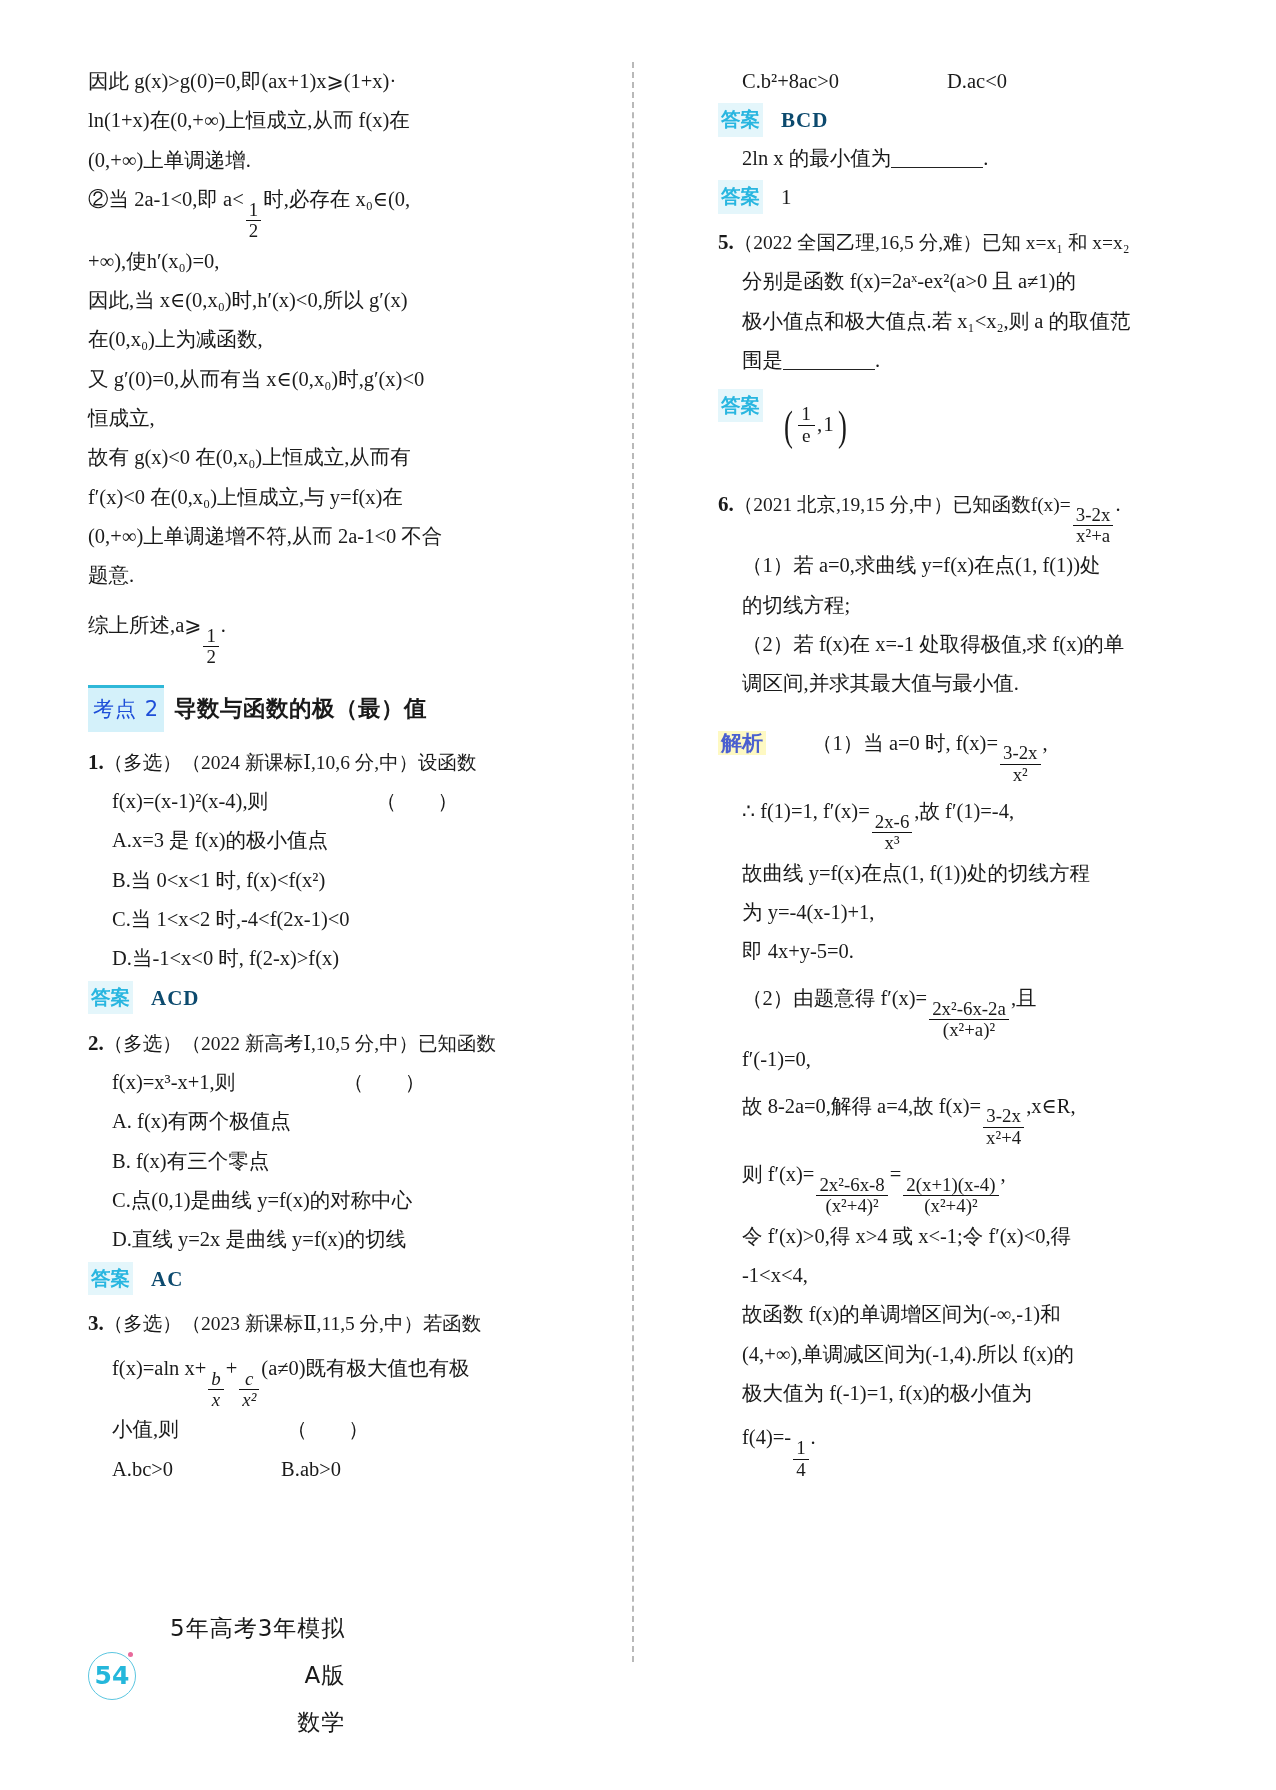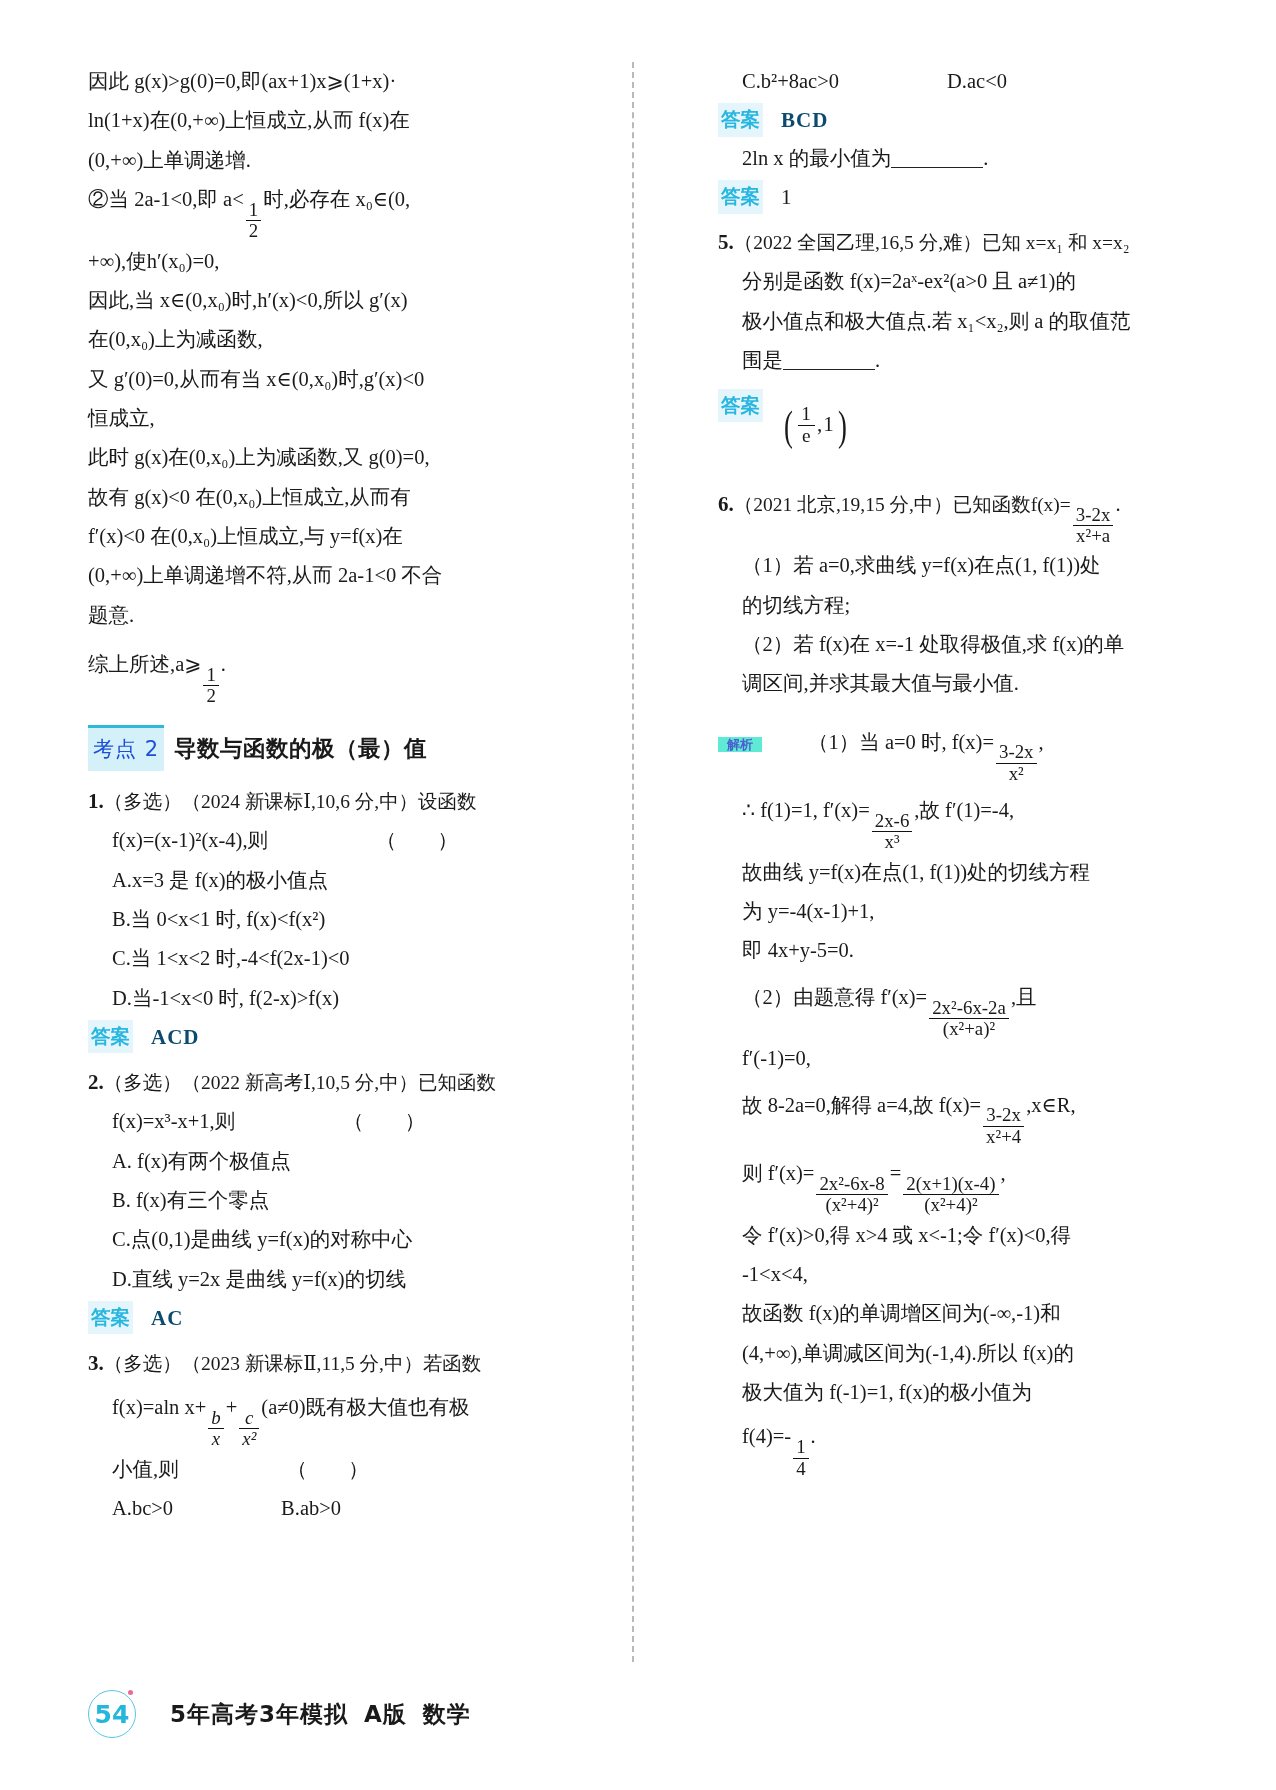--- a/index.html
+++ b/index.html
@@ -132,24 +132,24 @@
     font-family: "Liberation Serif", serif;
     font-size: 21px;
     letter-spacing: 1px;
     line-height: 1.7;
   }
   .ans-val.dark { color: #1a1a1a; font-weight: normal; }
 
   .jiexi-label {
     color: #4a5fd0;
     font-weight: bold;
-    background: #5eead4;
-    padding: 0 9px;
+    background: #fef9c3;
+    padding: 0 3px;
     font-family: "DejaVu Sans", "Liberation Sans", sans-serif;
-    font-size: 13px;
+    font-size: 21px;
   }
 
   .blank {
     display: inline-block;
     width: 92px;
     border-bottom: 1.6px solid #222;
     vertical-align: -3px;
   }
   .choicegap { display:inline-block; width: 108px; }
   .brk { display:inline-block; width: 46px; }
@@ -178,26 +178,27 @@
   }
   .pagedot {
     position: absolute;
     top: -1px; right: 2px;
     width: 5px; height: 5px;
     border-radius: 50%;
     background: #e86a9b;
   }
   .foot-text {
     font-family: "DejaVu Sans", "Liberation Sans", sans-serif;
-    font-weight: bold;
+    font-weight: normal;
     font-size: 23px;
     letter-spacing: 1px;
     display: flex;
     gap: 16px;
     align-items: flex-end;
+    flex-direction: column;
   }
 </style>
 </head>
 <body>
 
 <div class="page">
 
   <div class="columns">
 
     <div class="col col-left">
@@ -210,21 +211,20 @@
         <span>②当 2a-1&lt;0,即 a&lt;</span><span class="frac">
             <span class="num">1</span>
             <span class="den">2</span>
           </span><span>时,必存在 x₀∈(0,</span>
       </p>
       <p class="ln">+∞),使h′(x₀)=0,</p>
       <p class="ln">因此,当 x∈(0,x₀)时,h′(x)&lt;0,所以 g′(x)</p>
       <p class="ln">在(0,x₀)上为减函数,</p>
       <p class="ln">又 g′(0)=0,从而有当 x∈(0,x₀)时,g′(x)&lt;0</p>
       <p class="ln">恒成立,</p>
-      <p class="ln">此时 g(x)在(0,x₀)上为减函数,又 g(0)=0,</p>
       <p class="ln">故有 g(x)&lt;0 在(0,x₀)上恒成立,从而有</p>
       <p class="ln">f′(x)&lt;0 在(0,x₀)上恒成立,与 y=f(x)在</p>
       <p class="ln">(0,+∞)上单调递增不符,从而 2a-1&lt;0 不合</p>
       <p class="ln">题意.</p>
 
       <p class="ln" style="margin-top:10px;">
         <span>综上所述,a⩾</span><span class="frac">
             <span class="num">1</span>
             <span class="den">2</span>
           </span><span>.</span>

